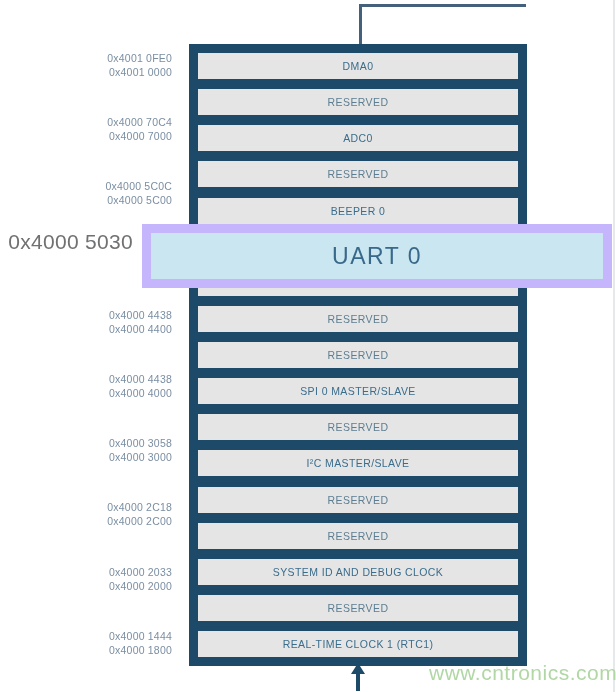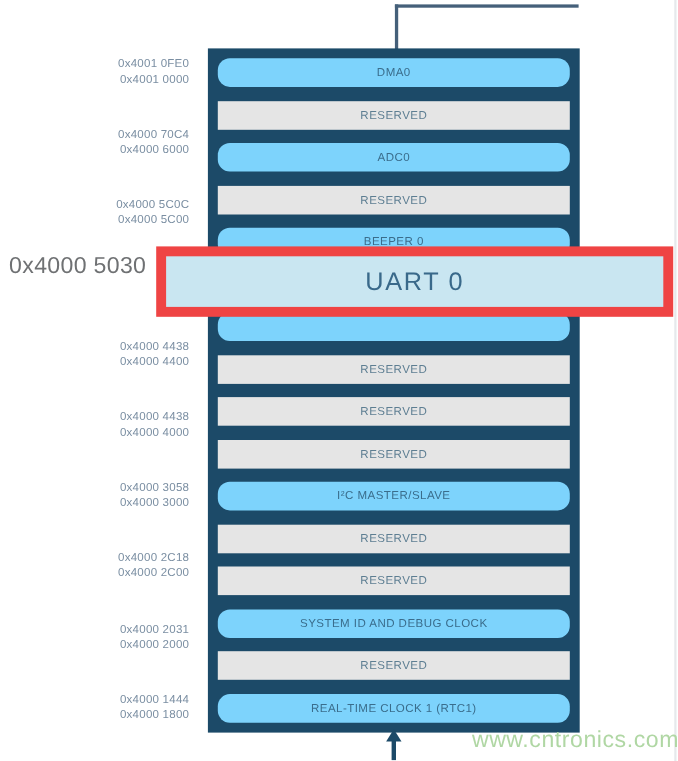--- a/index.html
+++ b/index.html
@@ -18,34 +18,34 @@
   .stack{
     position:absolute;left:189px;top:44px;width:338px;height:622px;
     background:#1c4a68;box-sizing:border-box;padding:9px;
     display:flex;flex-direction:column;justify-content:space-between;
     z-index:1;
   }
   .row{
     height:26px;flex:none;display:flex;align-items:center;justify-content:center;
     font-size:10.5px;letter-spacing:0.4px;white-space:nowrap;
   }
-  .row.light{background:#7dd3fc;color:#3a6d8c;border-radius:11px;}
+  .row.light{background:#e5e5e5;color:#3a6d8c;}
   .row.white{background:#e5e5e5;color:#5d7e92;}
 
   
   .addr{
     position:absolute;right:444px;text-align:right;
     font-size:10.5px;line-height:13.5px;color:#7a8ea2;letter-spacing:0.2px;
     white-space:nowrap;
   }
 
   
   .uart-callout{
     position:absolute;left:142px;top:224px;width:470px;height:64px;
-    background:#ef4444;box-sizing:border-box;padding:9px;z-index:5;
+    background:#c4b5fd;box-sizing:border-box;padding:9px;z-index:5;
   }
   .uart-inner{
     width:100%;height:100%;background:#c9e6f1;
     display:flex;align-items:center;justify-content:center;
     font-size:23px;color:#39698a;letter-spacing:1.5px;white-space:nowrap;
   }
   .uart-addr{
     position:absolute;left:0;top:227px;width:133px;text-align:right;
     font-size:21px;line-height:30px;color:#6f7173;letter-spacing:0.3px;
     z-index:6;white-space:nowrap;
@@ -93,20 +93,23 @@
     </div>
   <div class="row light">
       <span></span>
     </div>
   <div class="row white">
       <span>RESERVED</span>
     </div>
   <div class="row white">
       <span>RESERVED</span>
     </div>
+  <div class="row light">
+      <span>SPI 0 MASTER/SLAVE</span>
+    </div>
   <div class="row white">
       <span>RESERVED</span>
     </div>
   <div class="row light">
       <span>I²C MASTER/SLAVE</span>
     </div>
   <div class="row white">
       <span>RESERVED</span>
     </div>
   <div class="row white">
@@ -122,21 +125,21 @@
       <span>REAL-TIME CLOCK 1 (RTC1)</span>
     </div>
 </div>
 
 <div class="addr" style="top:52px">
     <div>0x4001 0FE0</div>
     <div>0x4001 0000</div>
   </div>
 <div class="addr" style="top:116px">
     <div>0x4000 70C4</div>
-    <div>0x4000 6000</div>
+    <div>0x4000 7000</div>
   </div>
 <div class="addr" style="top:180px">
     <div>0x4000 5C0C</div>
     <div>0x4000 5C00</div>
   </div>
 <div class="addr" style="top:309px">
     <div>0x4000 4438</div>
     <div>0x4000 4400</div>
   </div>
 <div class="addr" style="top:373px">
@@ -145,21 +148,21 @@
   </div>
 <div class="addr" style="top:437px">
     <div>0x4000 3058</div>
     <div>0x4000 3000</div>
   </div>
 <div class="addr" style="top:501px">
     <div>0x4000 2C18</div>
     <div>0x4000 2C00</div>
   </div>
 <div class="addr" style="top:566px">
-    <div>0x4000 2031</div>
+    <div>0x4000 2033</div>
     <div>0x4000 2000</div>
   </div>
 <div class="addr" style="top:630px">
     <div>0x4000 1444</div>
     <div>0x4000 1800</div>
   </div>
 
 <div class="uart-addr">
   <div>0x4000 5030</div>
 </div>

